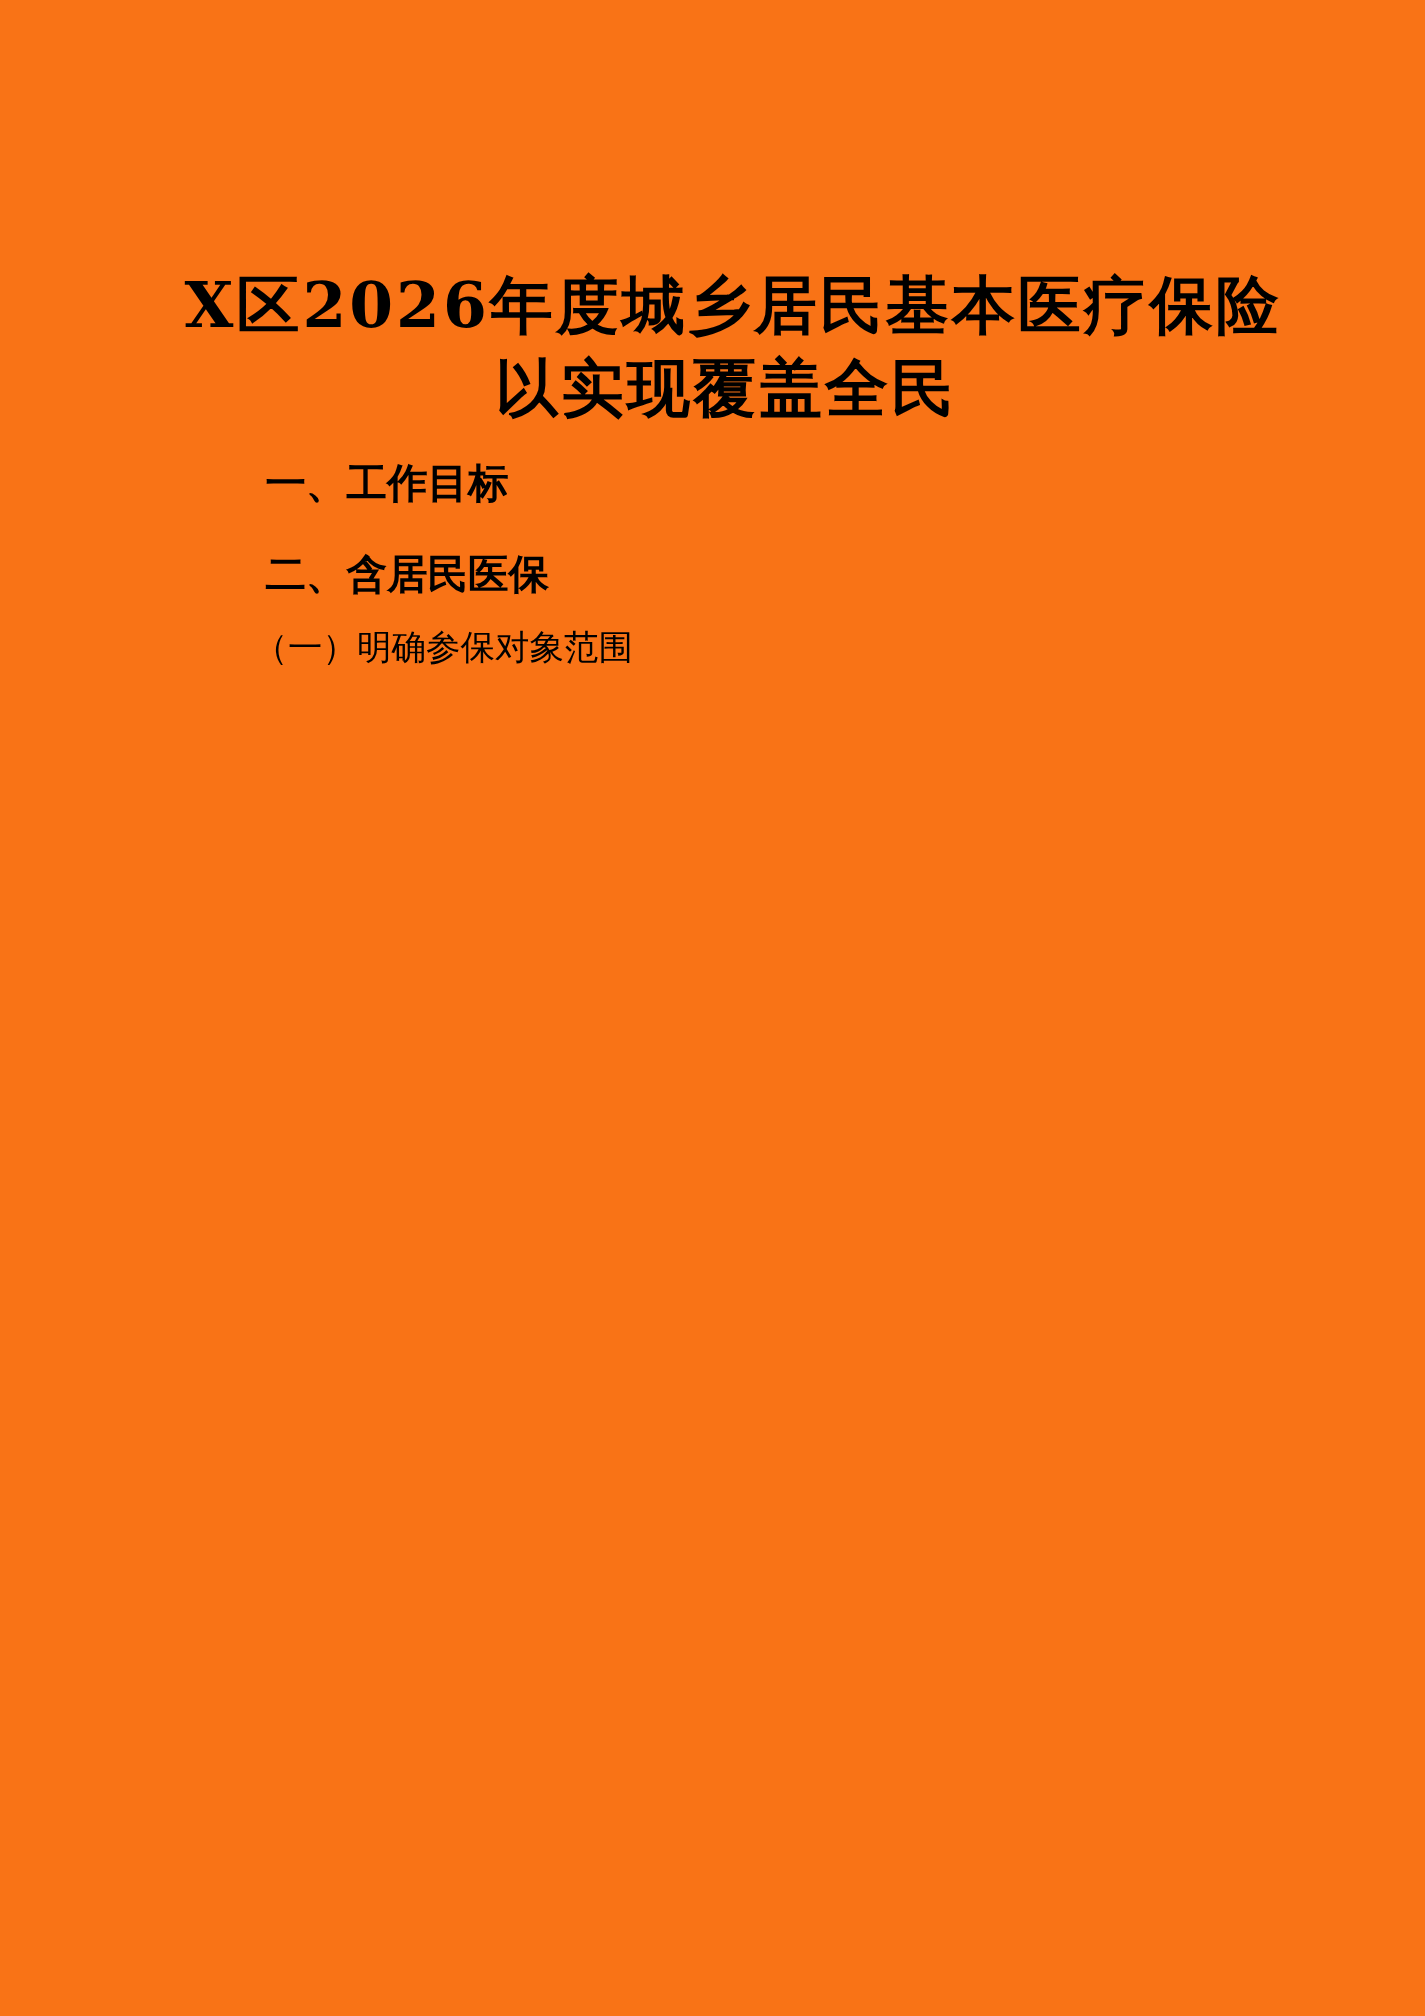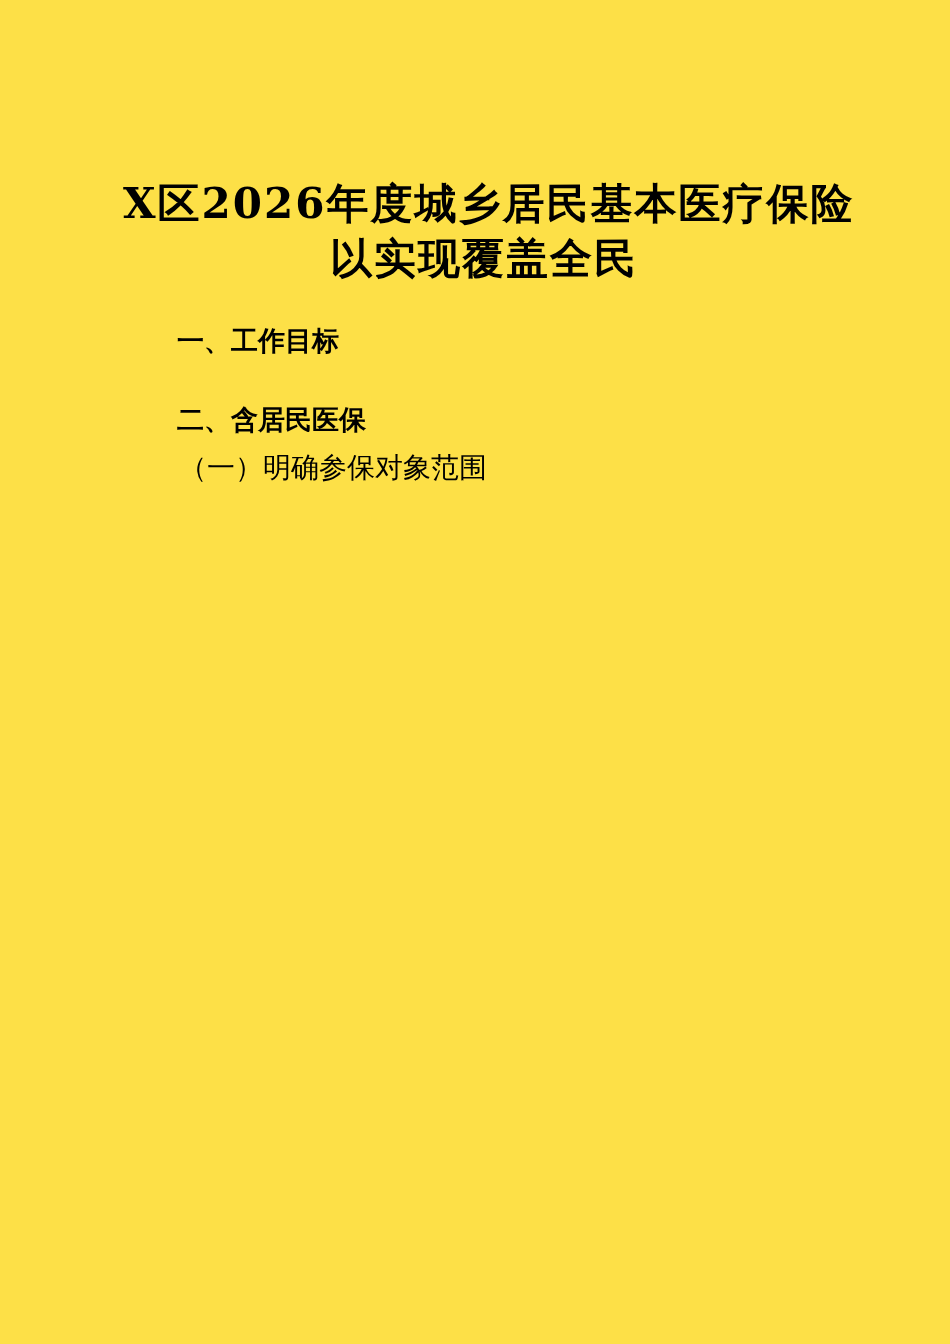--- a/index.html
+++ b/index.html
@@ -11,21 +11,21 @@
     width: 950px;
     height: 1344px;
     overflow: hidden;
     color: #000000;
     font-family: "DejaVu Sans", "Liberation Sans", sans-serif;
   }
   .page {
     box-sizing: border-box;
     width: 950px;
     height: 1344px;
-    background: #fde047;
+    background: #f97316;
     padding: 176px 105px 0 123px;
   }
   .doc-title {
     margin: 0;
     font-family: "DejaVu Serif", "Liberation Serif", serif;
     font-weight: 700;
     font-size: 42px;
     line-height: 55px;
     letter-spacing: 2px;
     text-align: center;
@@ -38,30 +38,30 @@
   .body-para {
     margin: 0;
     font-size: 27px;
     line-height: 48px;
     font-weight: 400;
     text-align: justify;
     text-indent: 2em;
     color: #000000;
   }
   .section-heading {
-    margin: 31px 0 0 0;
+    margin: 13px 0 0 0;
     font-size: 27px;
     line-height: 48px;
     font-weight: 700;
     text-indent: 2em;
     color: #000000;
   }
   .sub-heading {
     margin: 0;
-    font-size: 28px;
+    font-size: 23px;
     line-height: 48px;
     font-weight: 400;
     text-indent: 2em;
     color: #000000;
   }
 </style>
 </head>
 <body>
 
 <div class="page">

